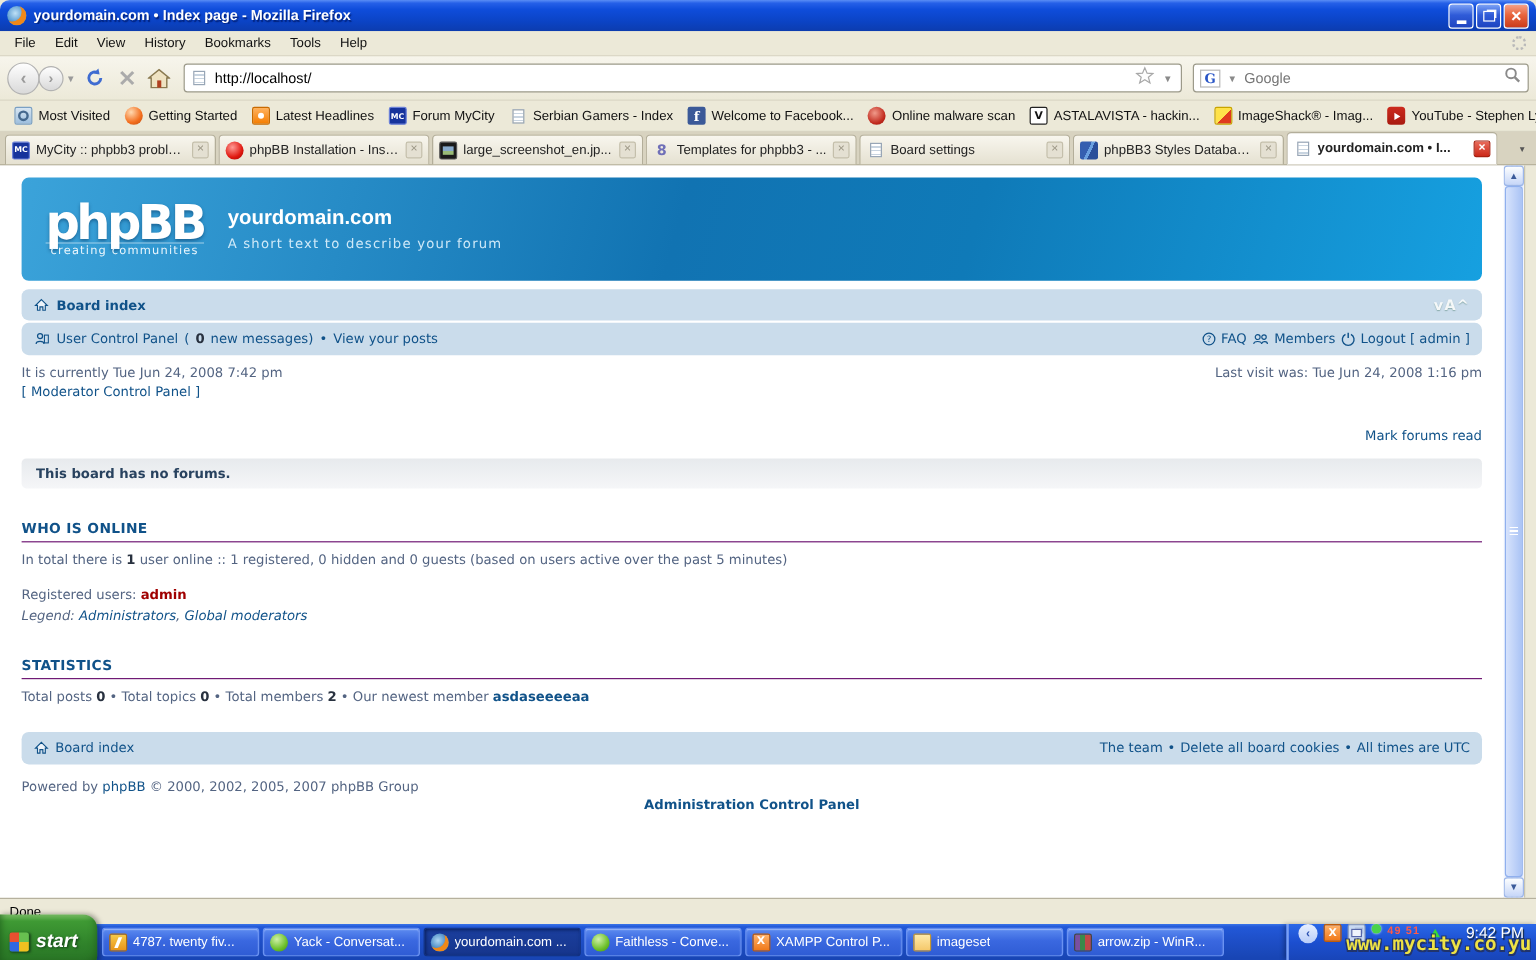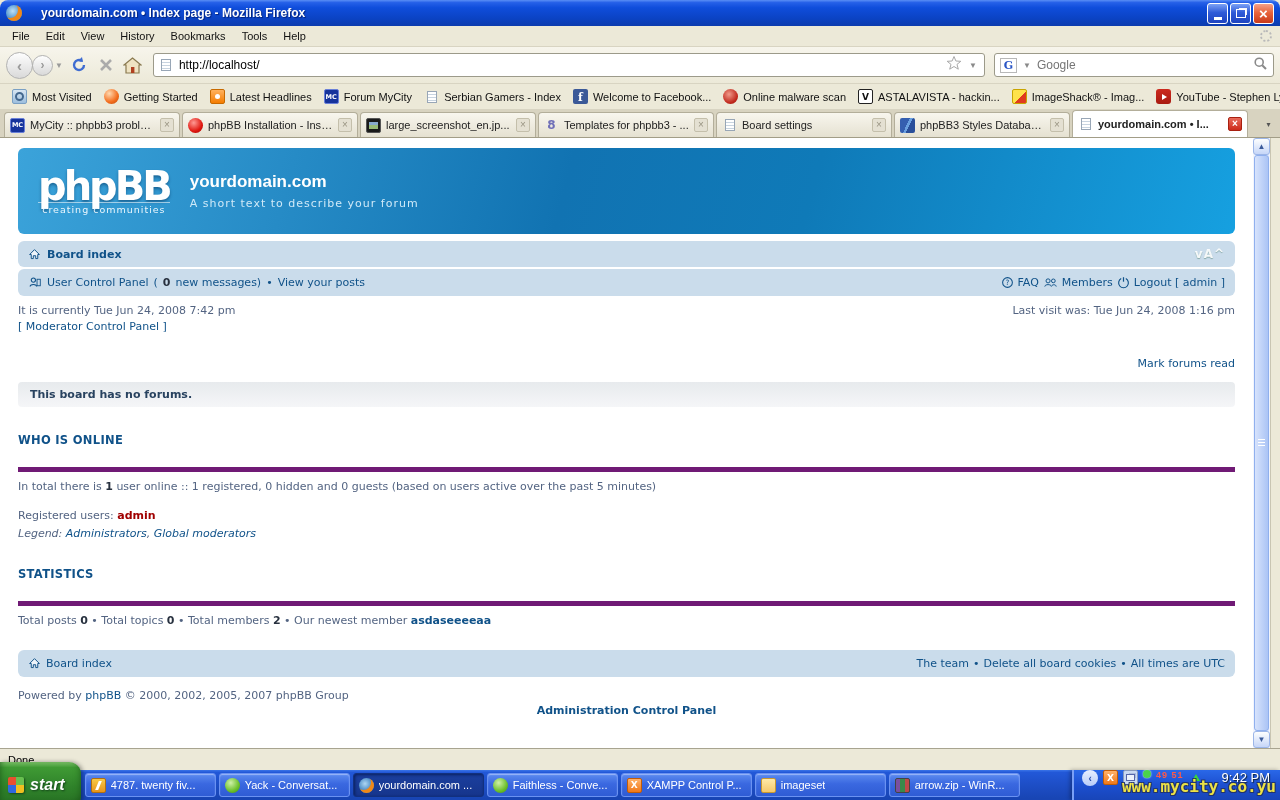--- a/index.html
+++ b/index.html
@@ -1,21 +1,21 @@
 <!DOCTYPE html>
 <html><head>
 <meta charset="utf-8">
 <style>
   *{box-sizing:border-box;margin:0;padding:0}
   html,body{width:1280px;height:800px;overflow:hidden}
   body{font-family:"Liberation Sans",sans-serif;background:#ece9d8;position:relative}
 
   
   .titlebar{height:26px;background:linear-gradient(180deg,#5a8ef5 0%,#2560e8 10%,#0f4ddb 30%,#0b43c4 70%,#0c3cae 100%);
-    border-radius:8px 8px 0 0;display:flex;align-items:center;gap:19px;padding:0 6px}
+    border-radius:8px 8px 0 0;display:flex;align-items:center;gap:6px;padding:0 6px}
   .ff-ico{width:16px;height:16px;border-radius:50%;flex:none;
     background:radial-gradient(circle at 42% 38%,#bfe0f5,#4a90cc 62%);box-shadow:inset -4px -3px 0 #f08818}
   .title-text{flex:1;color:#fff;font-weight:bold;font-size:12px;text-shadow:1px 1px 1px #00217a;white-space:nowrap;overflow:hidden}
   .winbtns{display:flex;gap:2px}
   .winbtn{width:21px;height:21px;border-radius:3px;border:1px solid #fff;display:flex;align-items:center;justify-content:center;color:#fff}
   .btn-min,.btn-restore{background:linear-gradient(180deg,#7ba1f5,#2f5bd8 45%,#1e44c0);position:relative}
   .btn-min::before{content:"";width:8px;height:3px;background:#fff;margin-top:10px}
   .btn-restore::before{content:"";width:8px;height:7px;border:1px solid #fff;box-shadow:2px -2px 0 -1px rgba(255,255,255,.95)}
   .btn-close{background:linear-gradient(180deg,#f5a188,#e8643c 45%,#c93a1a)}
   .btn-close::before{content:"×";font-size:15px;font-weight:bold;line-height:1}
@@ -125,21 +125,21 @@
   .nav-right{margin-left:auto;display:flex;align-items:center;gap:4px}
   .bold-link{font-weight:bold}
   .fontsize{color:rgba(255,255,255,.9);font-size:12px;letter-spacing:1px;text-shadow:0 1px 1px #8aa;font-weight:bold}
   .svg-ico{flex:none;display:inline-flex}
   .times-row{display:flex;margin-top:8px}
   .times-left{display:flex;flex-direction:column;gap:3px}
   .times-right{margin-left:auto;align-self:flex-start}
   .markread-row{display:flex;margin-top:24px}
   .markread{margin-left:auto}
   .noforums{margin-top:12px;background:linear-gradient(#e7eaed,#f5f6f8);border-radius:4px;padding:6px 12px;font-weight:bold;color:#28425f}
-  .section-title{margin-top:26px;color:#105289;font-weight:bold;font-size:11.5px;letter-spacing:.3px;border-bottom:5px solid #701a75;padding-bottom:20px}
+  .section-title{margin-top:26px;color:#105289;font-weight:bold;font-size:11.5px;letter-spacing:.3px;border-bottom:1px solid #701a75;padding-bottom:4px}
   .sec-body{margin-top:7px;line-height:15px}
   .bnum{font-weight:bold;color:#28313f}
   .red-user{color:#a00000;font-weight:bold}
   .legend-line{font-style:italic;margin-top:3px}
   .legend-admin{color:#a00000;font-style:italic}
   .legend-mod{color:#1f9a1f;font-style:italic}
   .reg-line{margin-top:14px}
   .footer-nav{margin-top:22px}
   .footer-nav .nav-right a{color:#105289}
   .powered{margin-top:12px;color:#536482}

